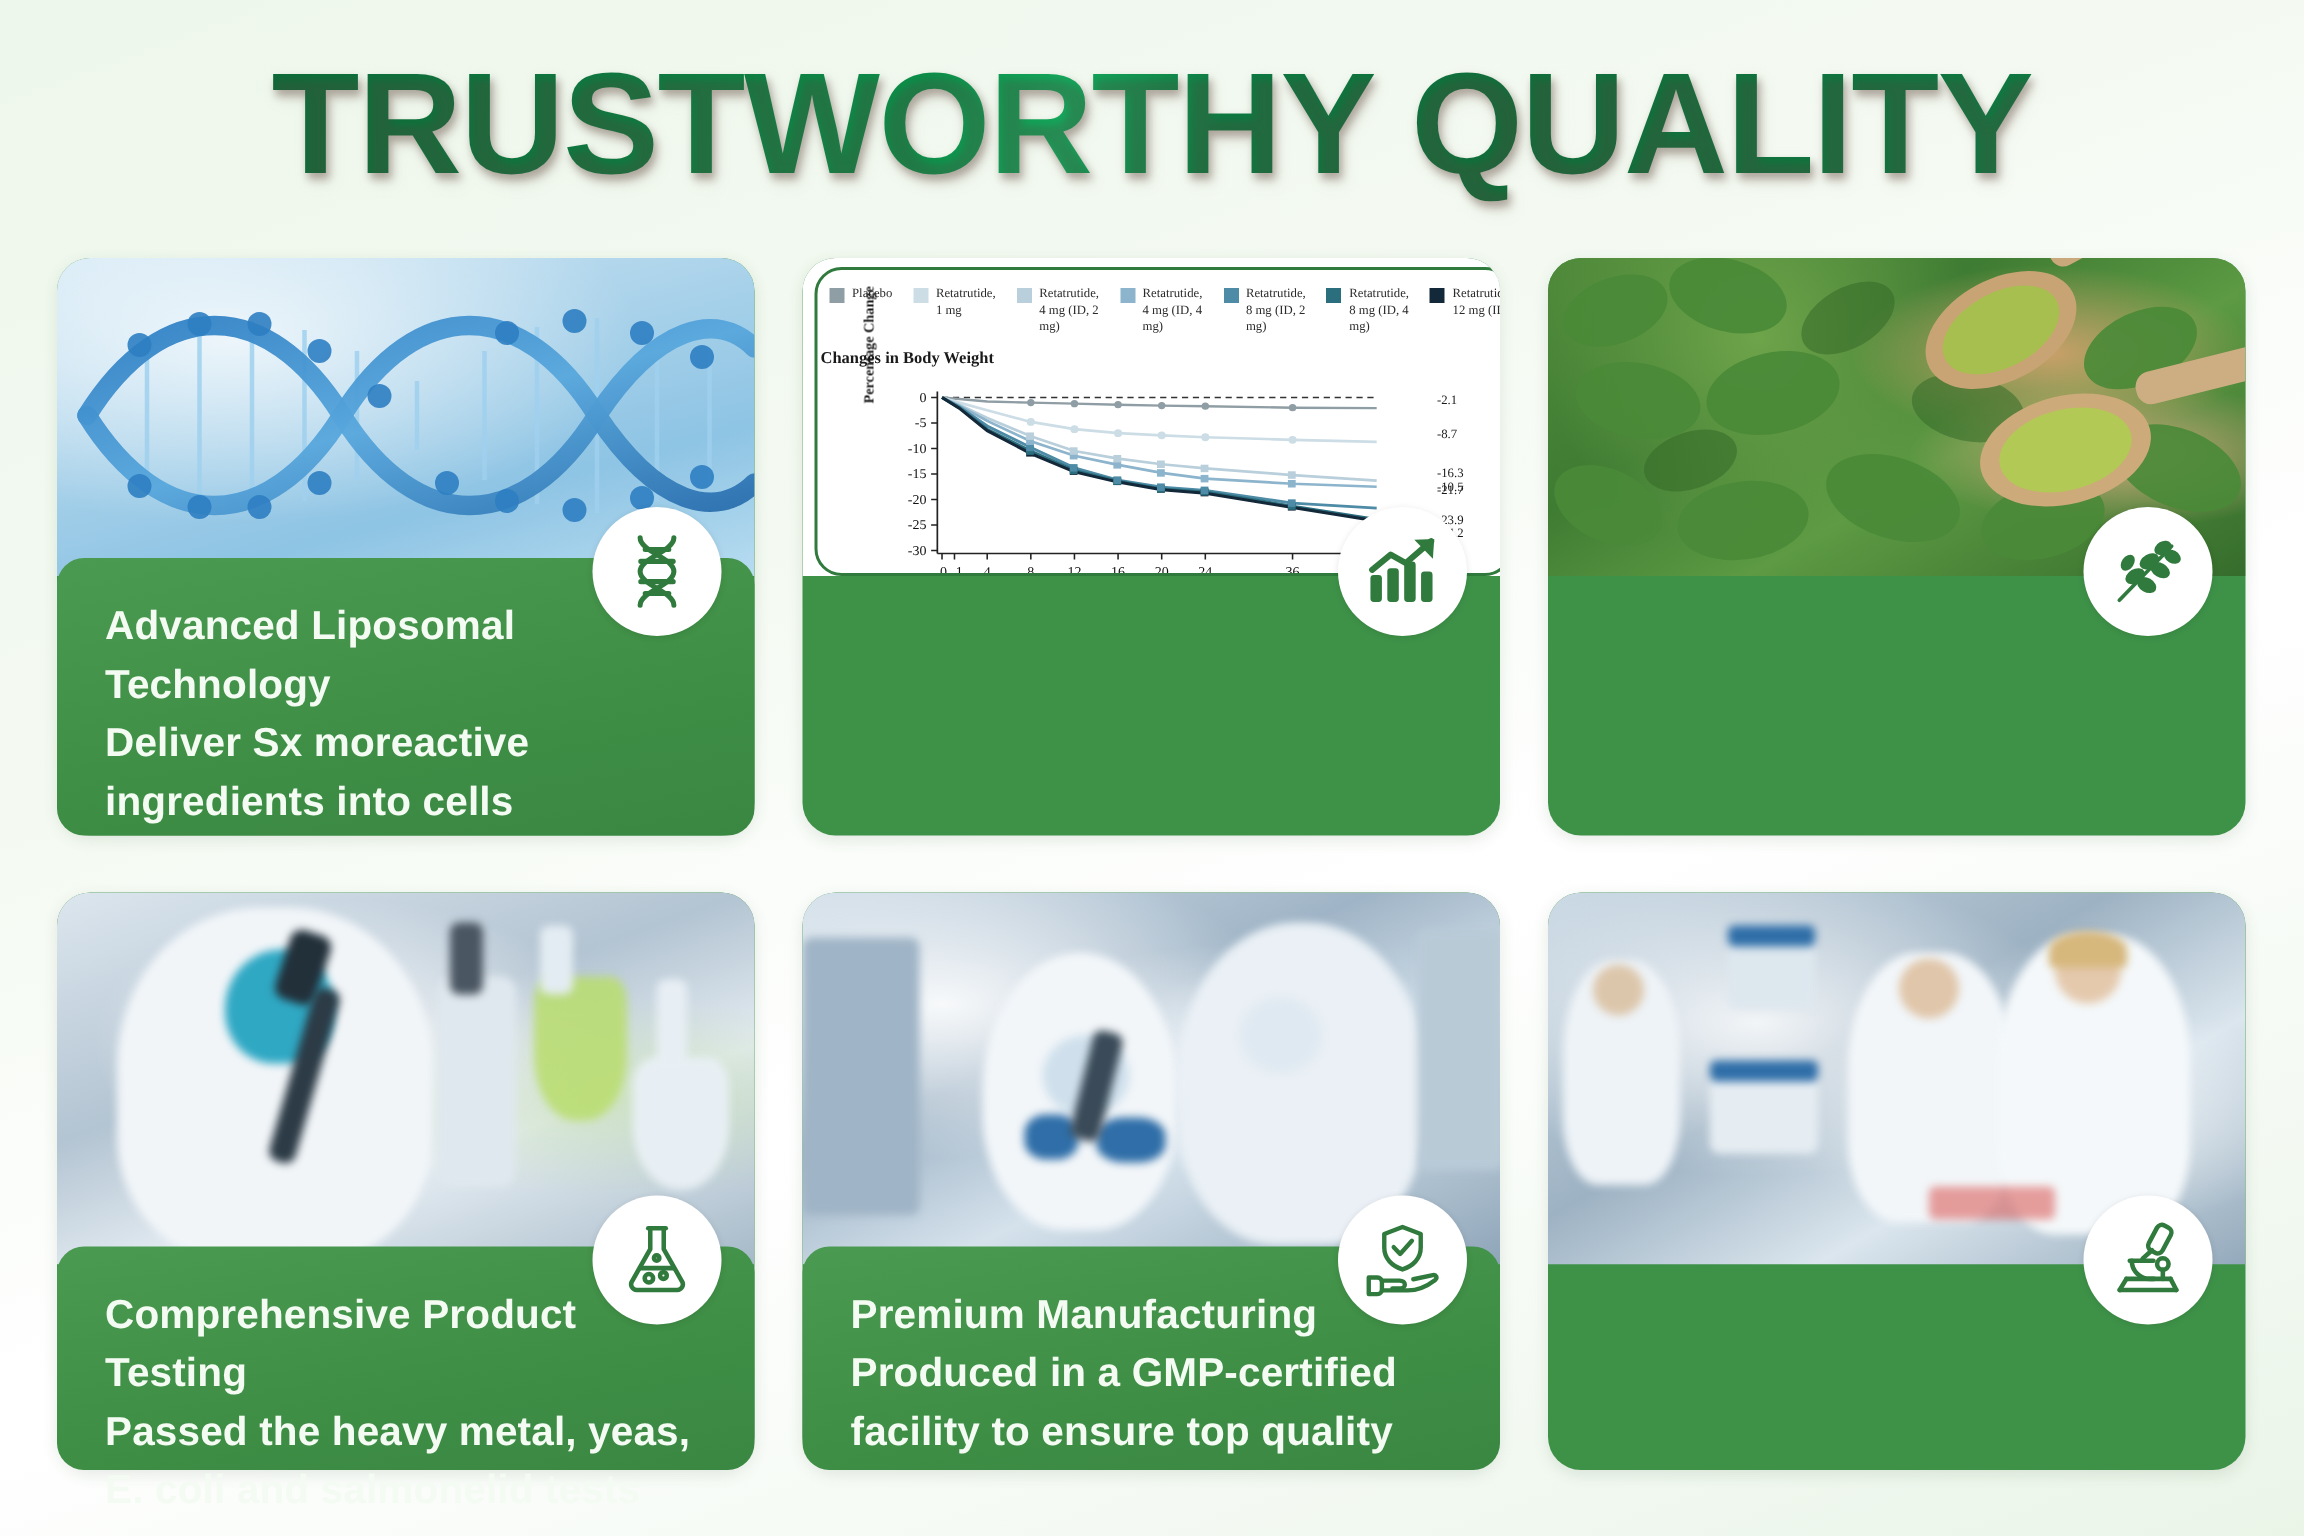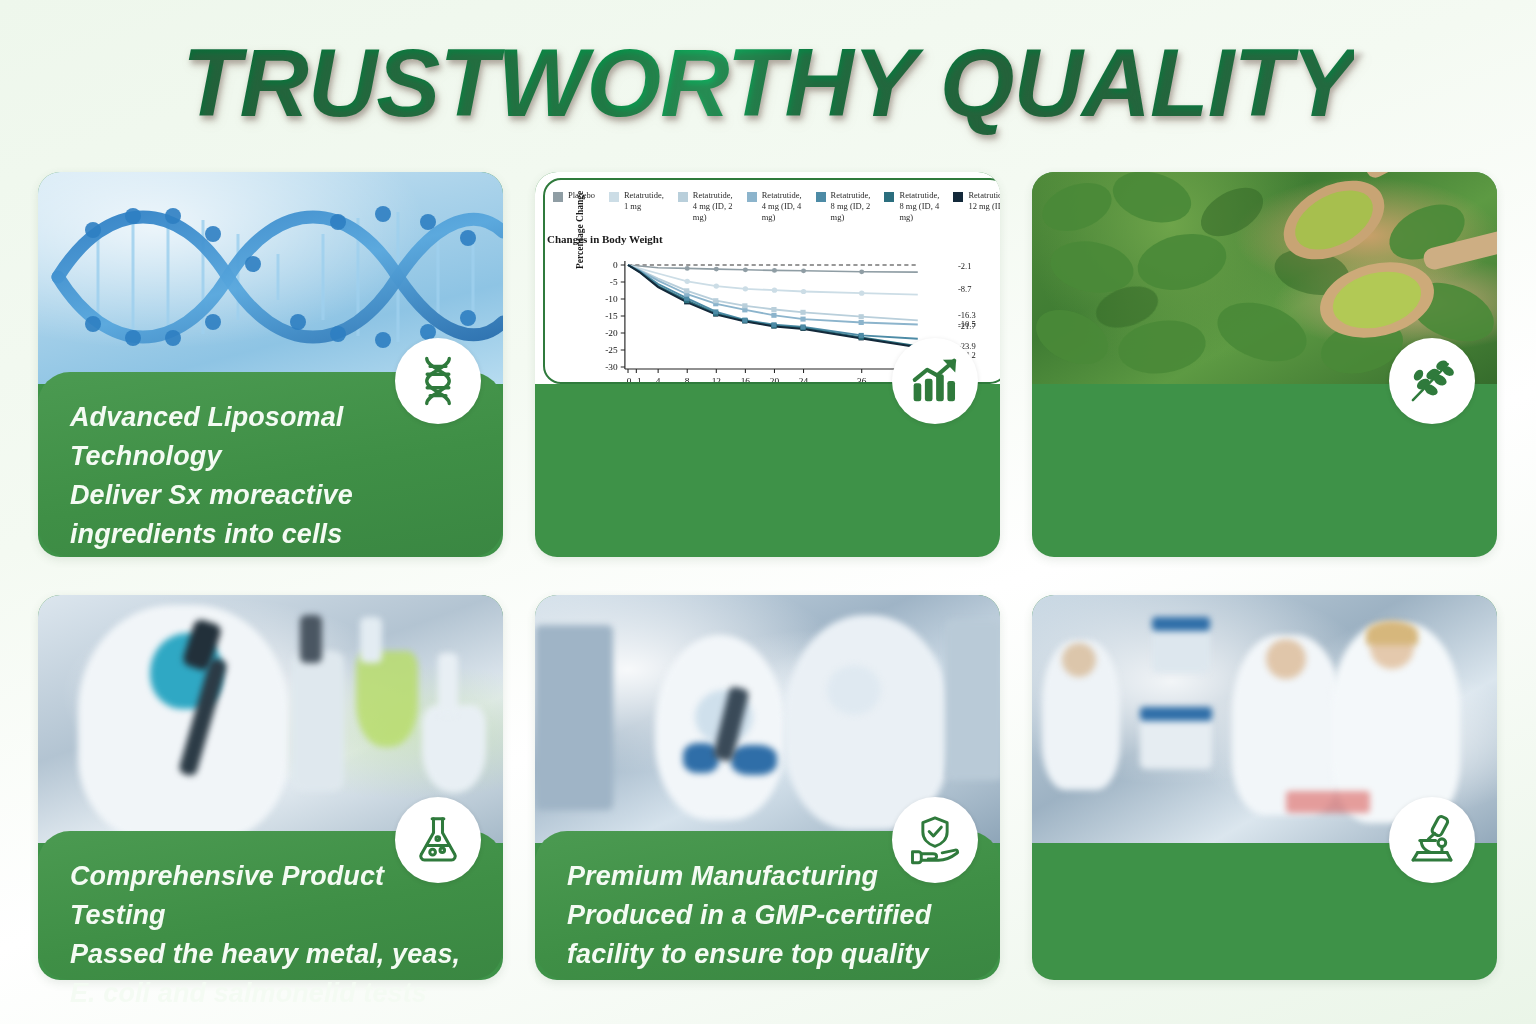--- a/index.html
+++ b/index.html
@@ -35,21 +35,20 @@
     letter-spacing: -1px;
     font-family: "Liberation Sans", sans-serif;
     background: linear-gradient(100deg,
         #0d6b39 0%, #0f7a40 22%, #0b8f49 37%,
         #13a85c 45%, #0c7a41 54%, #106e3a 70%, #0e7a42 100%);
     -webkit-background-clip: text;
     background-clip: text;
     color: transparent;
     text-shadow: 2px 4px 5px rgba(90, 70, 60, 0.28);
     filter: drop-shadow(2px 4px 4px rgba(120, 95, 80, 0.30));
-    font-style: italic;
   }
 
   
   .grid {
     position: absolute;
     top: 172px;
     left: 38px;
     width: 1462px;
     display: grid;
     grid-template-columns: repeat(3, 465px);
@@ -73,24 +72,23 @@
     border-radius: 22px 22px 0 0;
     overflow: hidden;
   }
   .card.row2 .card-media { height: 248px; }
 
   .card-body {
     position: absolute;
     left: 0; right: 0; bottom: 0;
     top: 200px;
     background: linear-gradient(170deg, #4b9a51 0%, #3f8f46 55%, #3a8742 100%);
-    border-radius: 32px;
+    border-radius: 18px;
     padding: 26px 30px 20px 32px;
     color: #ffffff;
-    font-style: italic;
   }
   .card.row2 .card-body { top: 236px; }
 
   .card-text {
     font-size: 27px;
     line-height: 39px;
     font-weight: bold;
     color: #f4fbf3;
     letter-spacing: 0.1px;
     white-space: pre-line;

